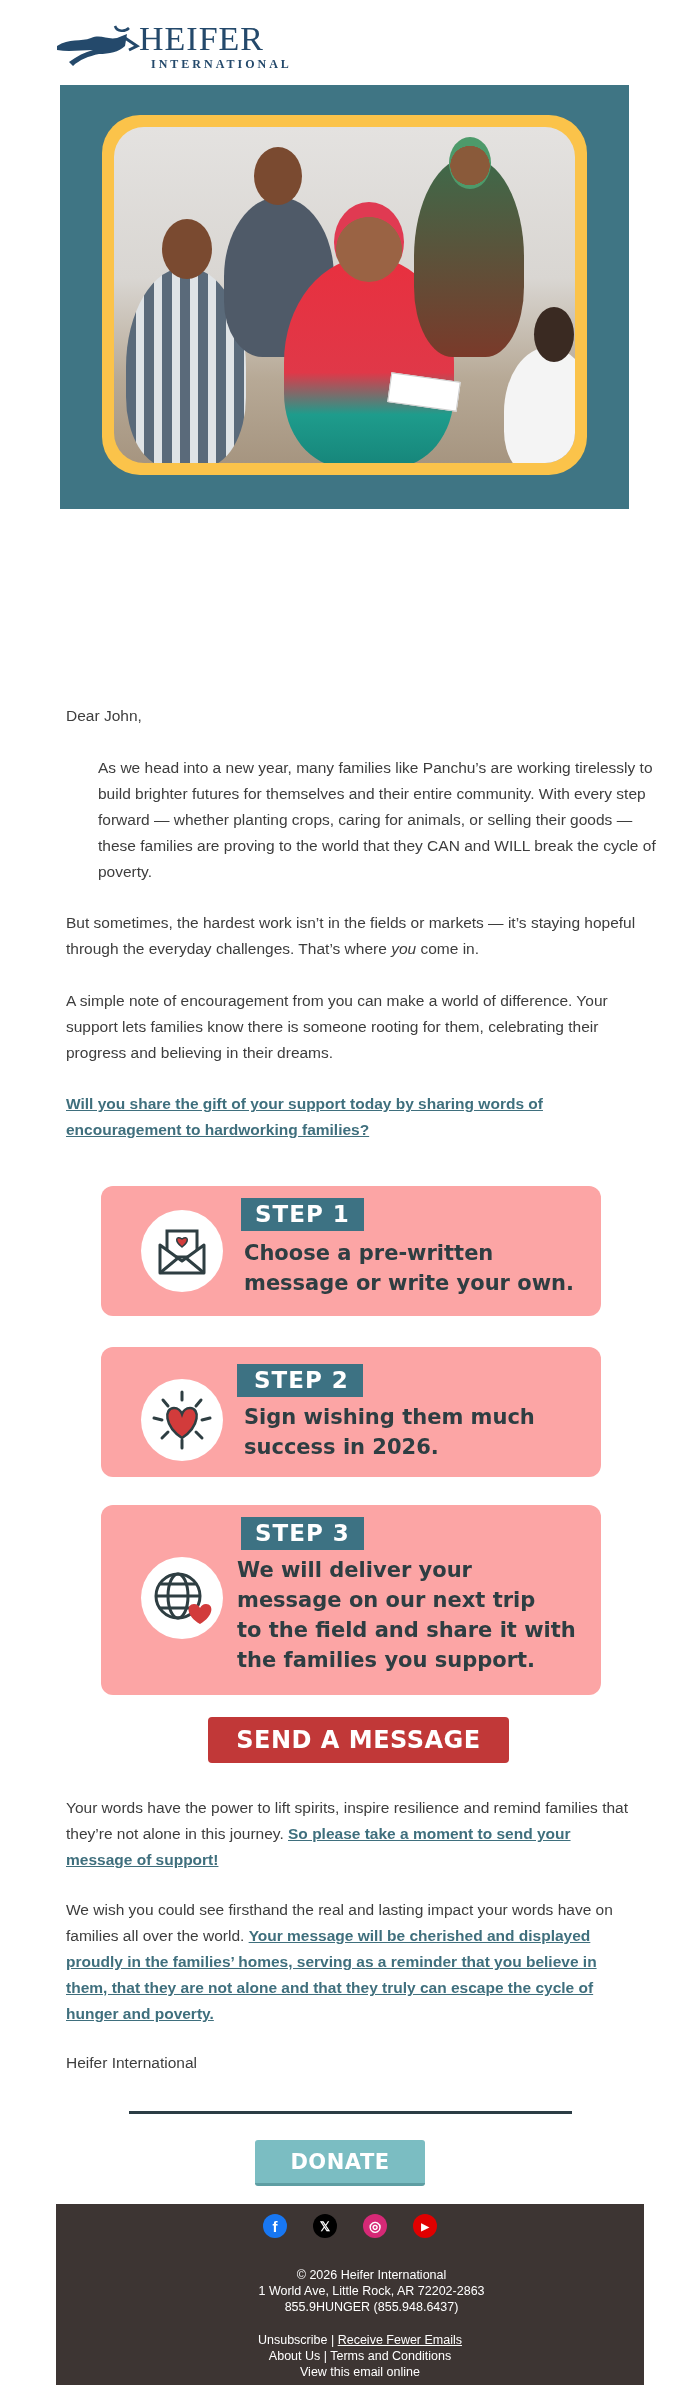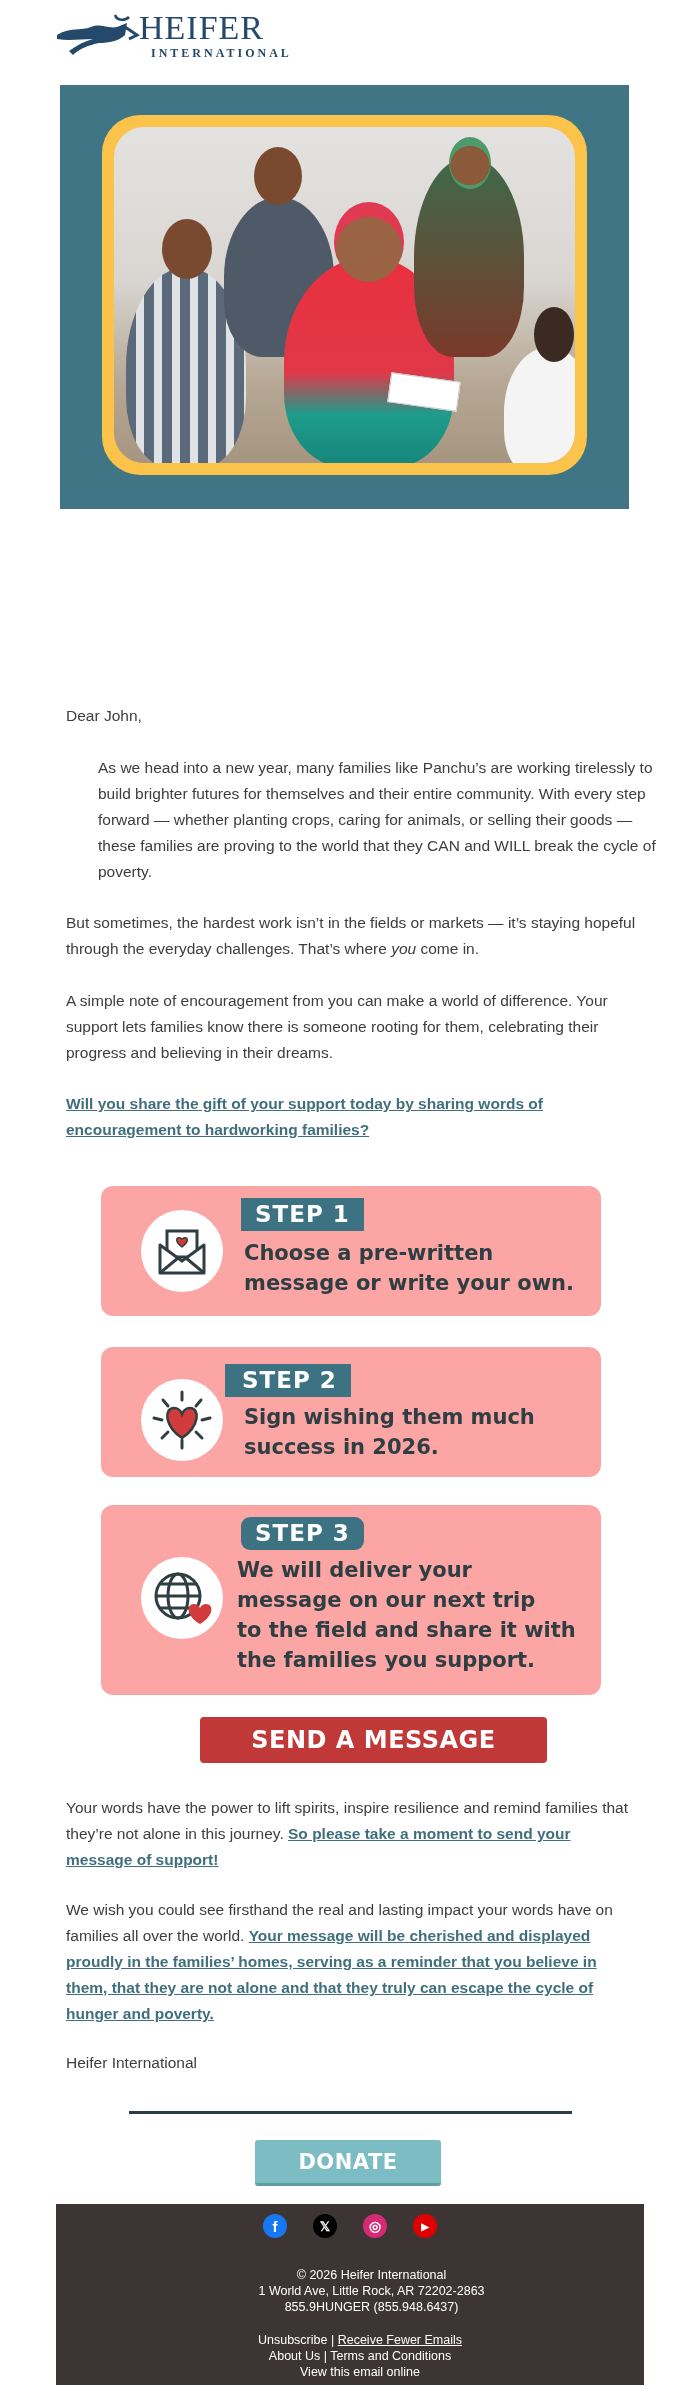--- a/index.html
+++ b/index.html
@@ -1,20 +1,20 @@
 <!DOCTYPE html>
 <html><head>
 <meta charset="utf-8">
 <style>
   * { box-sizing: border-box; margin: 0; padding: 0; }
   html, body { background: #ffffff; }
   body { width: 700px; height: 2394px; position: relative; overflow: hidden; font-family: "Liberation Sans", sans-serif; color: #3c3c3c; }
 
   
-  .logo { position: absolute; left: 55px; top: 5px; width: 240px; height: 60px; }
+  .logo { position: absolute; left: 55px; top: 16px; width: 240px; height: 60px; }
   .logo svg { display: block; }
 
   
   .hero { position: absolute; left: 60px; top: 85px; width: 569px; height: 424px; background: #3f7584; overflow: hidden; }
   .hero-frame { position: absolute; left: 42px; top: 30px; width: 485px; height: 360px; background: #fbc34a; border-radius: 38px; }
   .hero-photo { position: absolute; left: 54px; top: 42px; width: 461px; height: 336px; border-radius: 30px; overflow: hidden;
     background: linear-gradient(180deg, #e4e2e0 0%, #d9d6d2 45%, #b7a996 75%, #a69580 100%); }
   .person { position: absolute; border-radius: 50% 50% 35% 35%; }
   .head { position: absolute; border-radius: 50%; background: #8c5a3c; }
   .hero-text { position: absolute; left: 0; width: 569px; top: 432px; text-align: center; color: #ffffff; font-family: "DejaVu Sans", sans-serif; font-weight: bold; font-size: 23px; line-height: 32px; }
@@ -25,24 +25,24 @@
   .copy a, .link { color: #3f6f7d; font-weight: bold; text-decoration: underline; }
   .copy em { font-style: italic; }
 
   
   .step { position: absolute; left: 101px; width: 500px; background: #fca5a5; border-radius: 12px; }
   .step-icon { position: absolute; width: 82px; height: 82px; border-radius: 50%; background: #ffffff; display: flex; align-items: center; justify-content: center; }
   .step-tag { position: absolute; background: #3d7283; color: #ffffff; font-family: "DejaVu Sans", sans-serif; font-weight: bold; font-size: 23px; line-height: 33px; padding: 0 14px; letter-spacing: 1px; height: 33px; }
   .step-text { position: absolute; font-family: "DejaVu Sans", sans-serif; font-weight: bold; font-size: 21px; line-height: 30px; color: #2e3e42; }
 
   
-  .send-btn { position: absolute; left: 200px; top: 1717px; width: 347px; height: 46px; background: #c13838; border-radius: 4px; color: #ffffff; font-family: "DejaVu Sans", sans-serif; font-weight: bold; font-size: 24px; text-align: center; line-height: 46px; letter-spacing: 0.5px; }
+  .send-btn { position: absolute; left: 208px; top: 1717px; width: 301px; height: 46px; background: #c13838; border-radius: 4px; color: #ffffff; font-family: "DejaVu Sans", sans-serif; font-weight: bold; font-size: 24px; text-align: center; line-height: 46px; letter-spacing: 0.5px; }
 
   .divider { position: absolute; left: 129px; top: 2111px; width: 443px; height: 3px; background: #2c3d45; }
-  .donate-btn { position: absolute; left: 255px; top: 2140px; width: 186px; height: 46px; background: #7bbdc2; border-radius: 3px; border-bottom: 3px solid #5e9ea3; color: #ffffff; font-family: "DejaVu Sans", sans-serif; font-weight: bold; font-size: 21px; text-align: center; line-height: 44px; letter-spacing: 0.5px; }
+  .donate-btn { position: absolute; left: 255px; top: 2140px; width: 170px; height: 46px; background: #7bbdc2; border-radius: 3px; border-bottom: 3px solid #5e9ea3; color: #ffffff; font-family: "DejaVu Sans", sans-serif; font-weight: bold; font-size: 21px; text-align: center; line-height: 44px; letter-spacing: 0.5px; }
 
   
   .footer { position: absolute; left: 56px; top: 2204px; width: 588px; height: 181px; background: #3d3533; color: #ffffff; text-align: center; font-family: "Liberation Sans", sans-serif; }
   .social { position: absolute; top: 10px; left: 0; width: 588px; display: flex; justify-content: center; gap: 26px; }
   .social .ico { width: 24px; height: 24px; border-radius: 50%; display: flex; align-items: center; justify-content: center; font-weight: bold; font-size: 15px; color: #fff; }
   .foot-info { position: absolute; top: 63px; left: 0; width: 588px; font-size: 12.5px; line-height: 16px; padding-left: 43px; }
   .foot-links { position: absolute; top: 128px; left: 0; width: 608px; font-size: 12.5px; line-height: 16px; }
   .foot-links .u { text-decoration: underline; }
 </style>
 </head>
@@ -118,39 +118,39 @@
         <line x1="4" y1="30" x2="12" y2="32"></line>
           <line x1="52" y1="32" x2="60" y2="30"></line>
         <line x1="13" y1="12" x2="18" y2="18"></line>
           <line x1="51" y1="12" x2="46" y2="18"></line>
         <line x1="12" y1="50" x2="18" y2="44"></line>
           <line x1="52" y1="50" x2="46" y2="44"></line>
       </g>
       <path d="M32 50 C 14 38, 14 20, 24 20 C 28 20, 31 23, 32 26 C 33 23, 36 20, 40 20 C 50 20, 50 38, 32 50 Z" fill="#d23b3b" stroke="#2e3e42" stroke-width="2.5"></path>
     </svg>
   </div>
-  <div class="step-tag" style="left:124px; top:17px;padding-left:17px;">STEP 2</div>
+  <div class="step-tag" style="left:136px; top:17px;padding-left:17px;">STEP 2</div>
   <div class="step-text" style="left:143px; top:55px;">
     <div>Sign wishing them much</div>
     <div>success in 2026.</div>
   </div>
 </div>
 
 <div class="step" style="top:1505px; height:190px;">
   <div class="step-icon" style="left:40px; top:52px;">
     <svg width="64" height="64" viewBox="0 0 64 64">
       <circle cx="28" cy="30" r="22" fill="#fff" stroke="#2e3e42" stroke-width="3"></circle>
       <ellipse cx="28" cy="30" rx="10" ry="22" fill="none" stroke="#2e3e42" stroke-width="3"></ellipse>
       <line x1="6" y1="30" x2="50" y2="30" stroke="#2e3e42" stroke-width="3"></line>
       <line x1="10" y1="18" x2="46" y2="18" stroke="#2e3e42" stroke-width="3"></line>
       <line x1="10" y1="42" x2="46" y2="42" stroke="#2e3e42" stroke-width="3"></line>
       <path d="M50 58 C 36 50, 36 38, 44 38 C 47 38, 49 40, 50 42 C 51 40, 53 38, 56 38 C 64 38, 64 50, 50 58 Z" fill="#d23b3b"></path>
     </svg>
   </div>
-  <div class="step-tag" style="left:140px; top:12px;border-radius:9px;">STEP 3</div>
+  <div class="step-tag" style="left:140px; top:12px;">STEP 3</div>
   <div class="step-text" style="left:136px; top:50px;">
     <div>We will deliver your</div>
     <div>message on our next trip</div>
     <div>to the field and share it with</div>
     <div>the families you support.</div>
   </div>
 </div>
 
 <div class="send-btn">SEND A MESSAGE</div>
 

